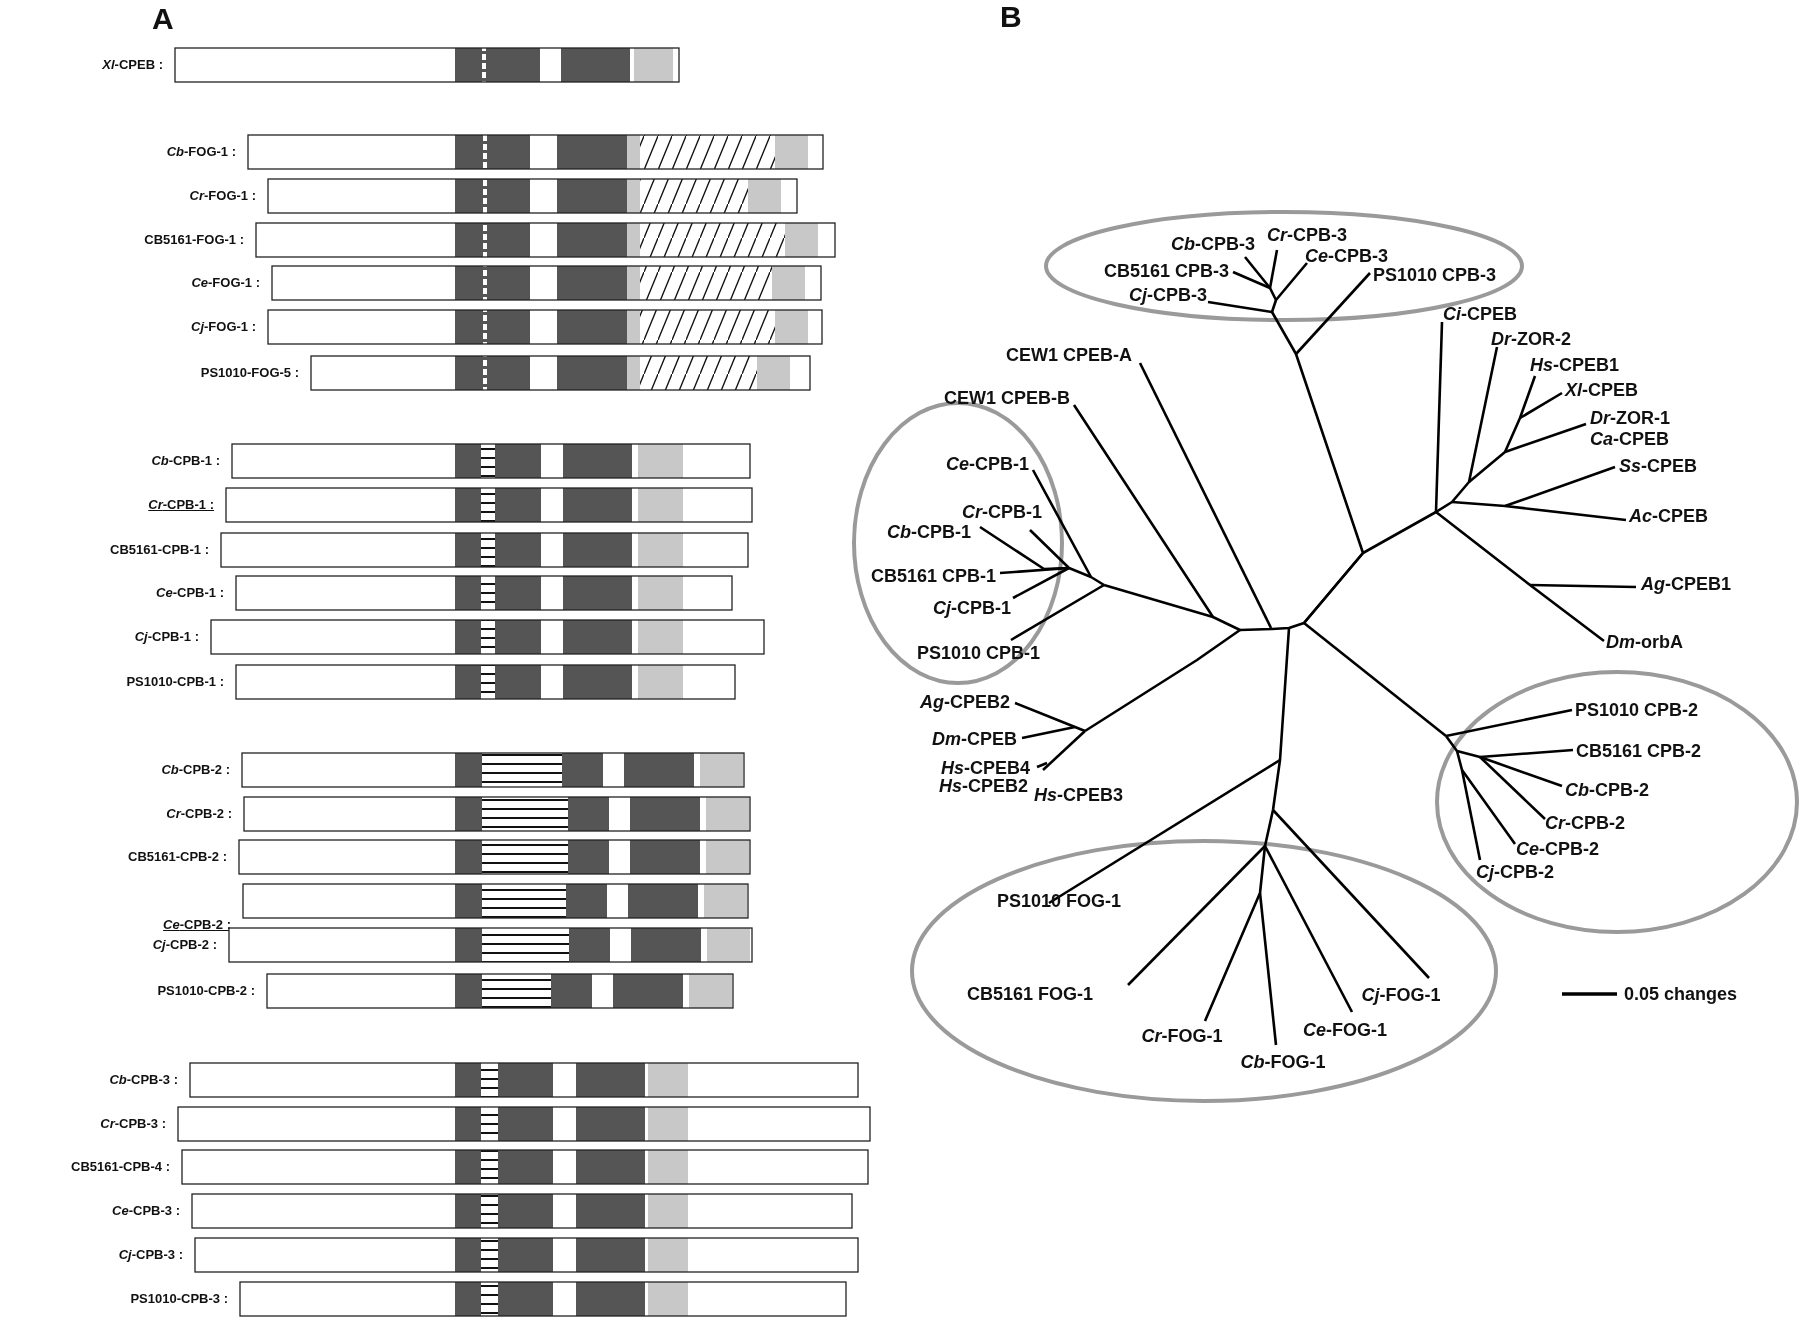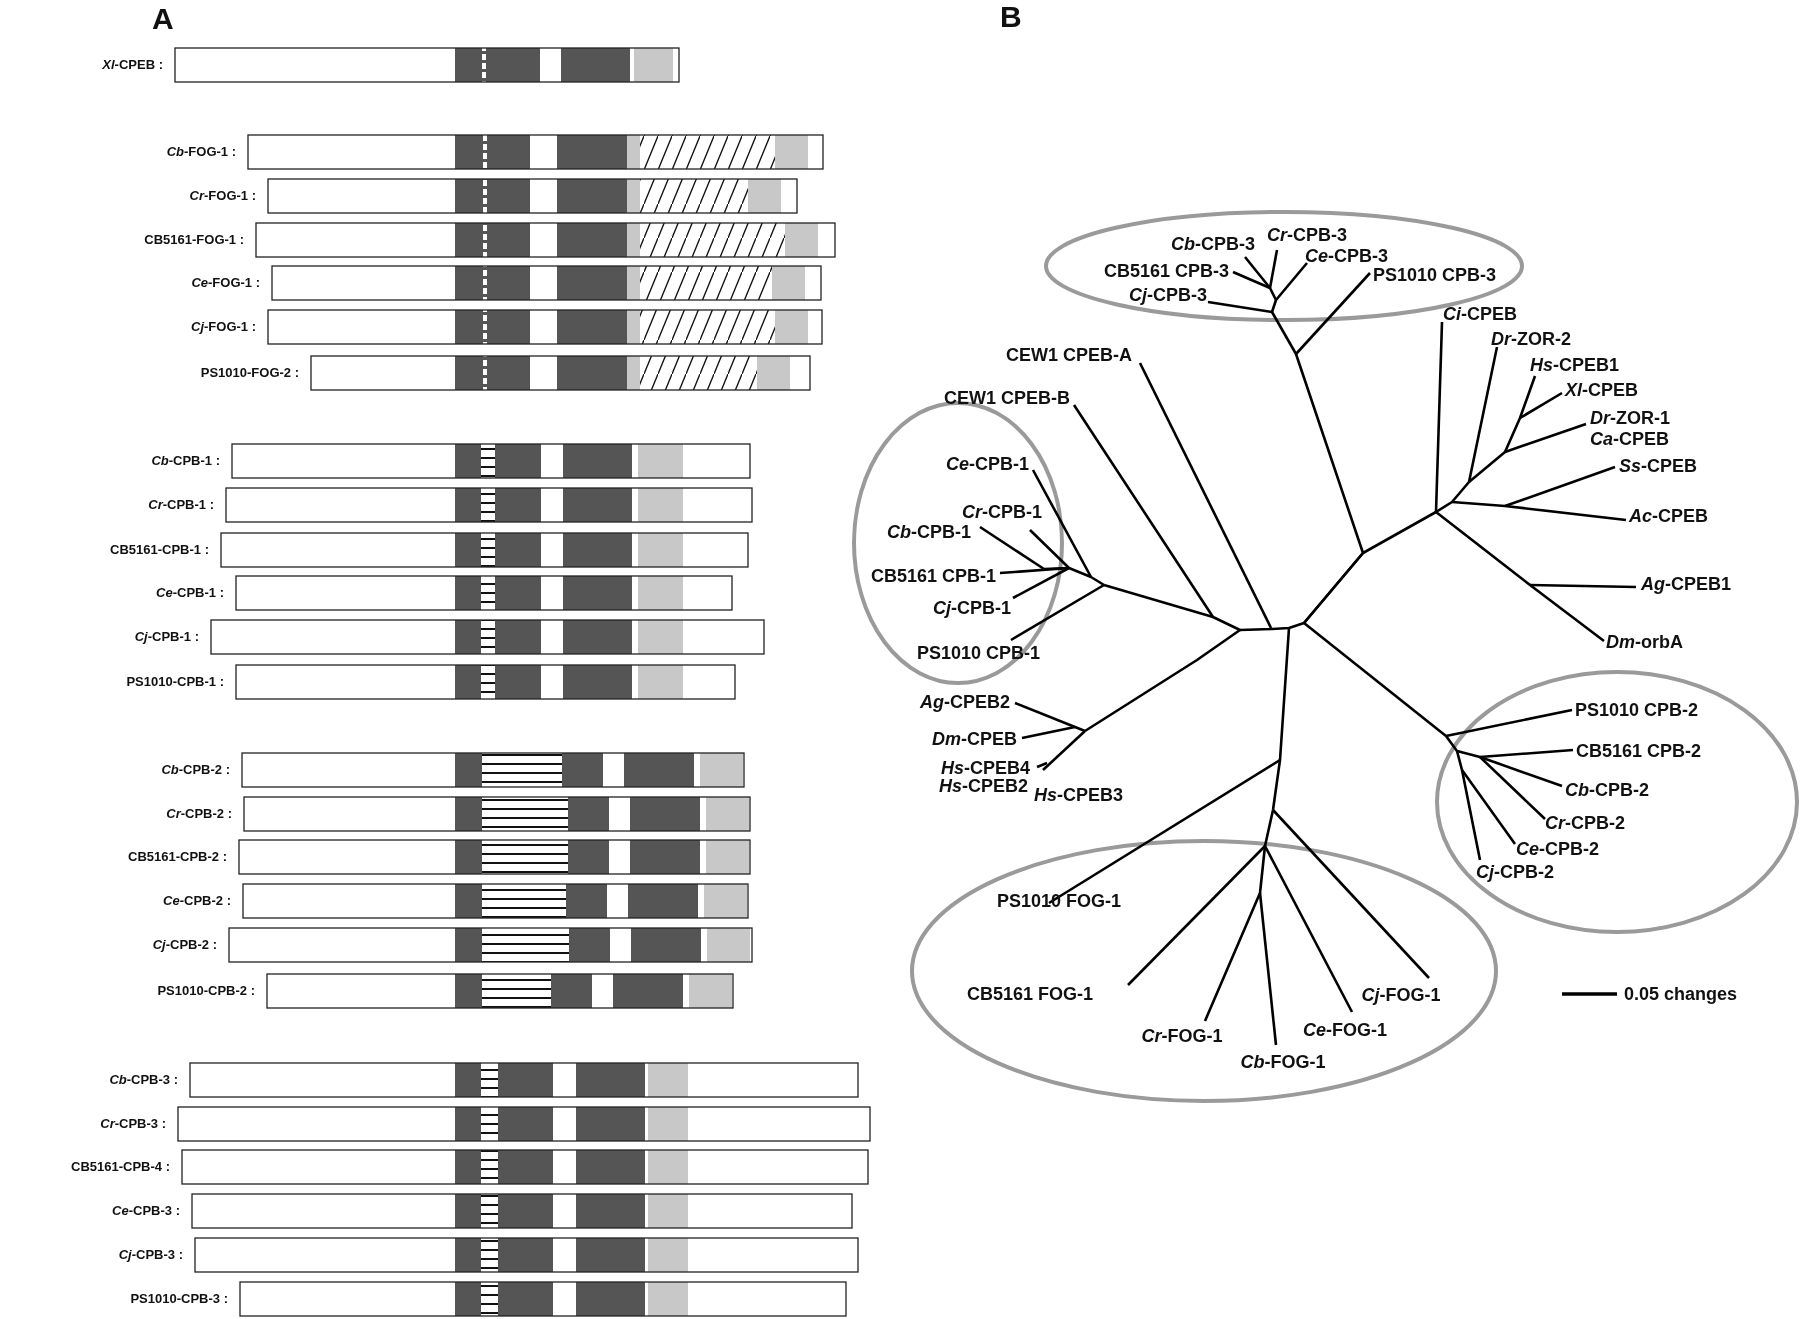--- a/index.html
+++ b/index.html
@@ -16,31 +16,31 @@
 <div class="panel-letter" style="left:152px;top:2px;">A</div>
 <div class="panel-letter" style="left:1000px;top:0px;">B</div>
 
 <div id="labels-a">
     <div class="row-label" style="top: 48px; right: 1637px;"><i>Xl</i><span>-CPEB :</span></div>
     <div class="row-label" style="top: 135px; right: 1564px;"><i>Cb</i><span>-FOG-1 :</span></div>
     <div class="row-label" style="top: 179px; right: 1544px;"><i>Cr</i><span>-FOG-1 :</span></div>
     <div class="row-label" style="top: 223px; right: 1556px;"><span>CB5161-FOG-1 :</span></div>
     <div class="row-label" style="top: 266px; right: 1540px;"><i>Ce</i><span>-FOG-1 :</span></div>
     <div class="row-label" style="top: 310px; right: 1544px;"><i>Cj</i><span>-FOG-1 :</span></div>
-    <div class="row-label" style="top: 356px; right: 1501px;"><span>PS1010-FOG-2 :</span></div>
+    <div class="row-label" style="top: 356px; right: 1501px;"><span>PS1010-FOG-5 :</span></div>
     <div class="row-label" style="top: 444px; right: 1580px;"><i>Cb</i><span>-CPB-1 :</span></div>
-    <div class="row-label" style="top: 488px; right: 1586px;"><i>Cr</i><span>-CPB-1 :</span></div>
+    <div class="row-label" style="top: 488px; right: 1586px; text-decoration: underline;"><i>Cr</i><span>-CPB-1 :</span></div>
     <div class="row-label" style="top: 533px; right: 1591px;"><span>CB5161-CPB-1 :</span></div>
     <div class="row-label" style="top: 576px; right: 1576px;"><i>Ce</i><span>-CPB-1 :</span></div>
     <div class="row-label" style="top: 620px; right: 1601px;"><i>Cj</i><span>-CPB-1 :</span></div>
     <div class="row-label" style="top: 665px; right: 1576px; margin-left: 20px;"><span>PS1010-CPB-1 :</span></div>
     <div class="row-label" style="top: 753px; right: 1570px;"><i>Cb</i><span>-CPB-2 :</span></div>
     <div class="row-label" style="top: 797px; right: 1568px;"><i>Cr</i><span>-CPB-2 :</span></div>
     <div class="row-label" style="top: 840px; right: 1573px;"><span>CB5161-CPB-2 :</span></div>
-    <div class="row-label" style="top: 884px; right: 1569px;"><i>Ce</i><span>-CPB-2 :</span></div>
+    <div class="row-label" style="top: 908px; right: 1569px; text-decoration: underline;"><i>Ce</i><span>-CPB-2 :</span></div>
     <div class="row-label" style="top: 928px; right: 1583px;"><i>Cj</i><span>-CPB-2 :</span></div>
     <div class="row-label" style="top: 974px; right: 1545px;"><span>PS1010-CPB-2 :</span></div>
     <div class="row-label" style="top: 1063px; right: 1622px;"><i>Cb</i><span>-CPB-3 :</span></div>
     <div class="row-label" style="top: 1107px; right: 1634px;"><i>Cr</i><span>-CPB-3 :</span></div>
     <div class="row-label" style="top: 1150px; right: 1630px;"><span>CB5161-CPB-4 :</span></div>
     <div class="row-label" style="top: 1194px; right: 1620px;"><i>Ce</i><span>-CPB-3 :</span></div>
     <div class="row-label" style="top: 1238px; right: 1617px; margin-left: 44px;"><i>Cj</i><span>-CPB-3 :</span></div>
     <div class="row-label" style="top: 1282px; right: 1572px;"><span>PS1010-CPB-3 :</span></div>
   </div>
 

